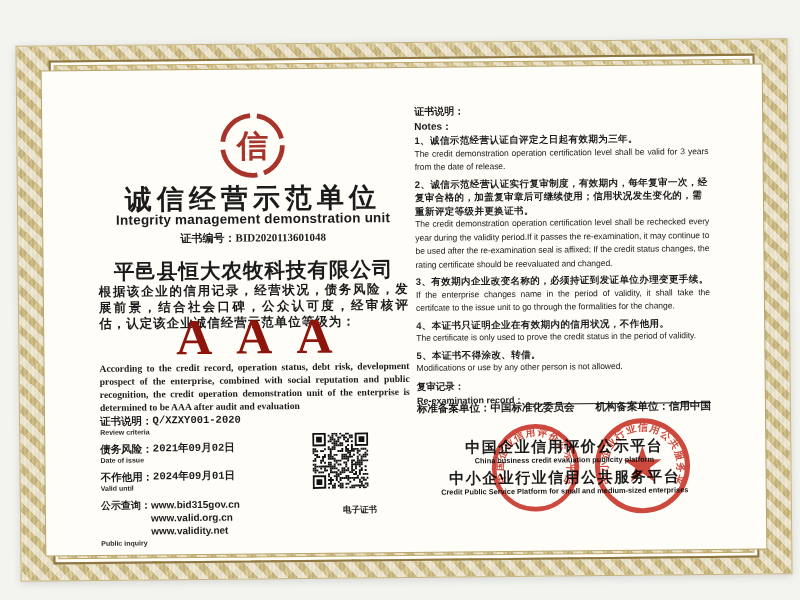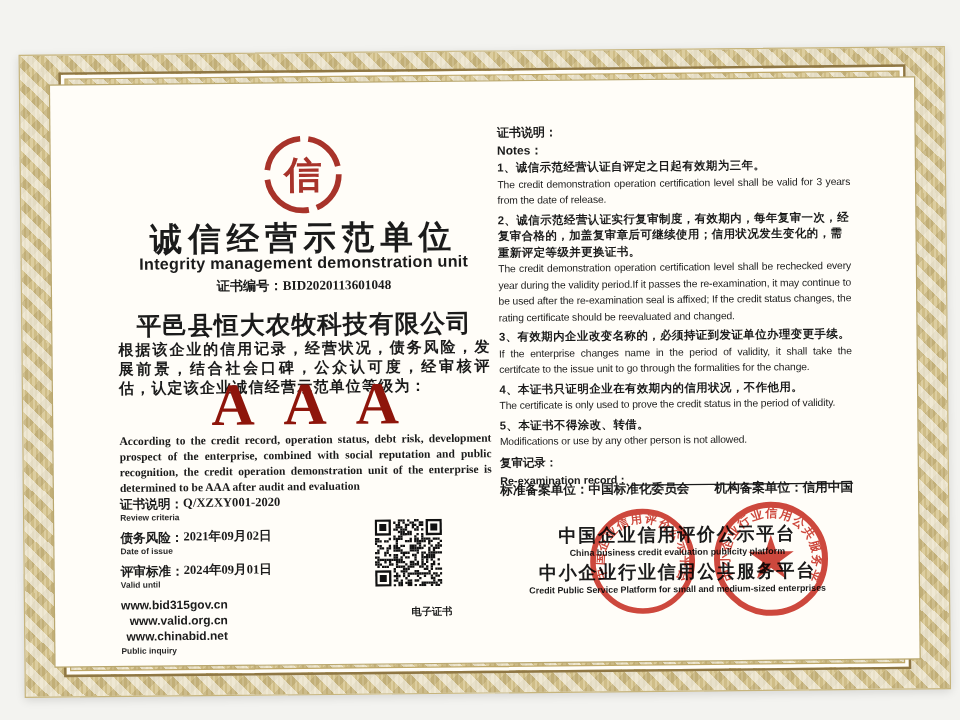--- a/index.html
+++ b/index.html
@@ -40,24 +40,24 @@
   .cert-no{top:161px;text-align:center;font-size:11px;font-weight:700;font-family:"Liberation Serif",serif;}
   .company{top:187px;text-align:center;font-size:20.5px;font-weight:800;letter-spacing:1px;white-space:nowrap;}
   .statement-cn{top:213px;font-size:12.5px;font-weight:800;line-height:16px;text-align:justify;letter-spacing:1px;}
   .grade{top:243px;text-align:center;font-family:"Liberation Serif","DejaVu Serif",serif;
          font-size:50px;line-height:48px;font-weight:700;color:#8e150b;letter-spacing:24px;padding-left:24px;box-sizing:border-box;}
   .statement-en{top:291px;font-size:9.6px;font-weight:700;line-height:13px;text-align:justify;
                 font-family:"Liberation Serif","DejaVu Serif",serif;}
   .fields{top:344px;}
   .field{position:relative;margin-bottom:6px;}
   .f1{font-size:10.5px;font-weight:800;line-height:12px;display:flex;}
-  .f1 .val{font-weight:700;font-family:Liberation Serif, serif;}
+  .f1 .val{font-weight:700;font-family:Liberation Mono, monospace;}
   .f-en{font-size:7px;font-weight:600;color:#2a2a2a;line-height:9px;margin-top:1px;}
   .urls{display:flex;font-size:10px;font-weight:700;line-height:13px;}
-  .urls .u-list span{display:block;text-align:right;}
+  .urls .u-list span{display:block;}
   .qr-wrap{left:212px !important;top:364px;width:56px !important;height:56px;}
   .qr-label{left:204px !important;top:436px;width:72px !important;text-align:right;font-size:8.5px;font-weight:800;}
   
   .right-col{position:absolute;left:372px;top:36px;width:294px;}
   .notes-h{font-size:10px;font-weight:800;line-height:15px;}
   .note-item{margin-bottom:3px;}
   .note-cn{font-size:9.5px;font-weight:800;line-height:13.5px;letter-spacing:.4px;}
   .note-en{font-size:8.6px;font-weight:500;line-height:13.5px;letter-spacing:-.1px;text-align:justify;}
   .review-cn{font-size:9.5px;font-weight:800;line-height:15px;margin-top:2px;}
   .review-en{display:flex;font-size:9px;font-weight:700;line-height:15px;}
@@ -105,31 +105,32 @@
           </div>
           <div class="field">
             <div class="f1">
               <span>债务风险：</span>
               <span class="val">2021年09月02日</span>
             </div>
             <div class="f-en">Date of issue</div>
           </div>
           <div class="field">
             <div class="f1">
-              <span>评审标准：</span>
+              <span>不作他用：</span>
               <span class="val">2024年09月01日</span>
             </div>
             <div class="f-en">Valid until</div>
           </div>
           <div class="field">
             <div class="urls">
+              <span>公示查询：</span>
               <span class="u-list">
                 <span>www.bid315gov.cn</span>
                 <span>www.valid.org.cn</span>
-                <span>www.chinabid.net</span>
+                <span>www.validity.net</span>
               </span>
             </div>
             <div class="f-en">Public inquiry</div>
           </div>
         </div>
 
       <svg class="abs qr-wrap" id="qr" viewBox="0 0 29 29">
           <g fill="#111">
             <rect x="10" y="0" width="1" height="1"></rect>
             <rect x="11" y="0" width="1" height="1"></rect>

